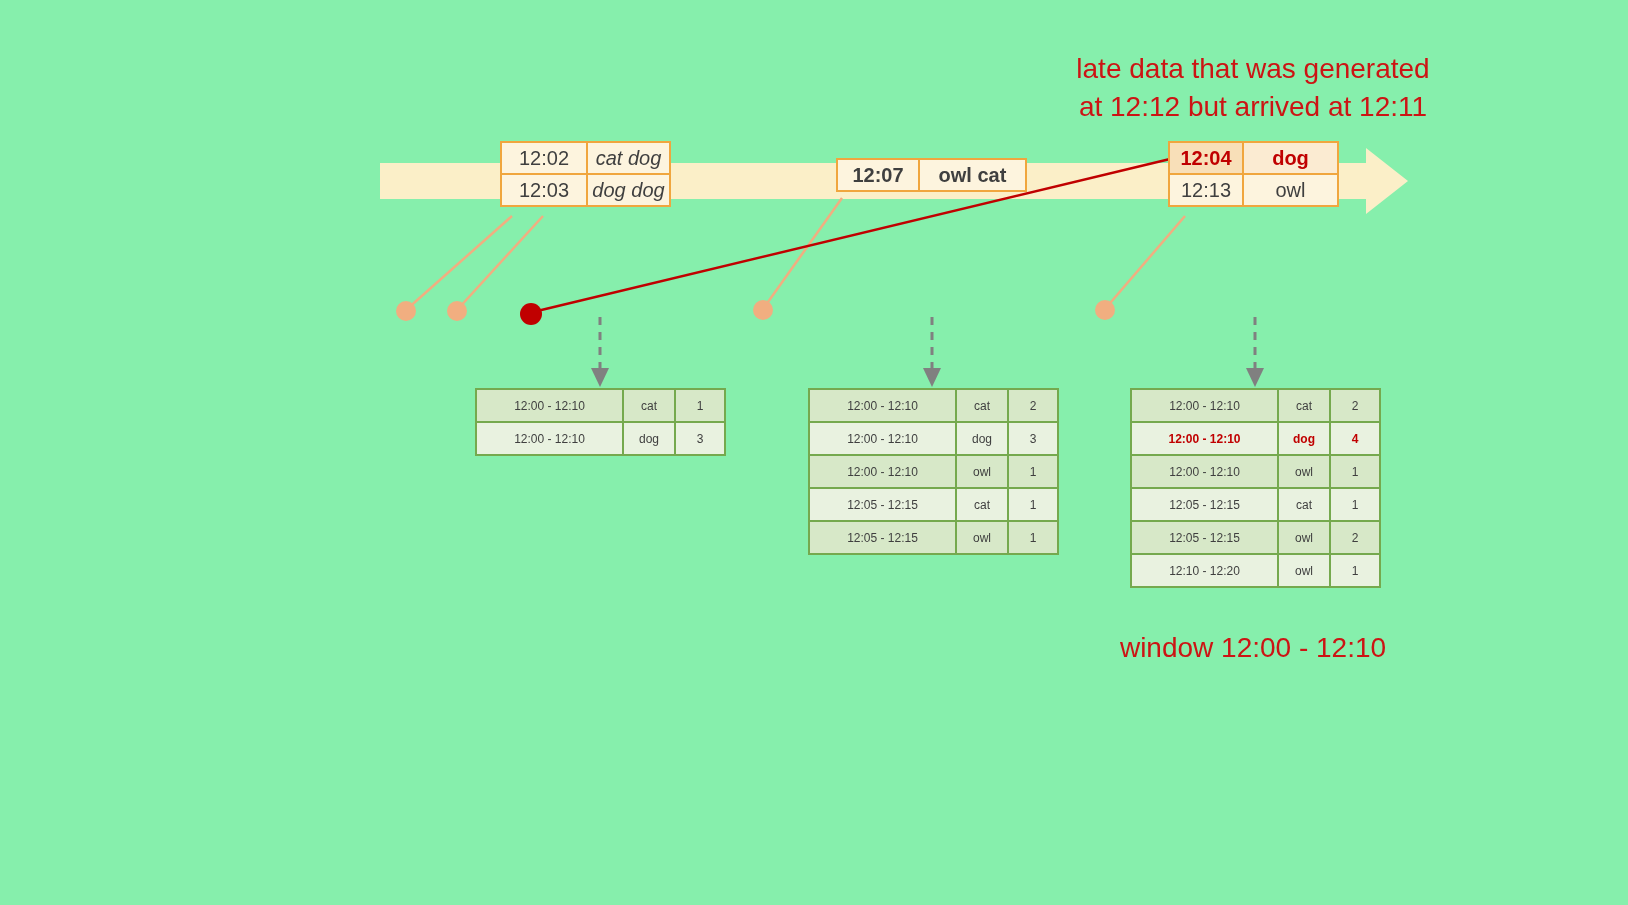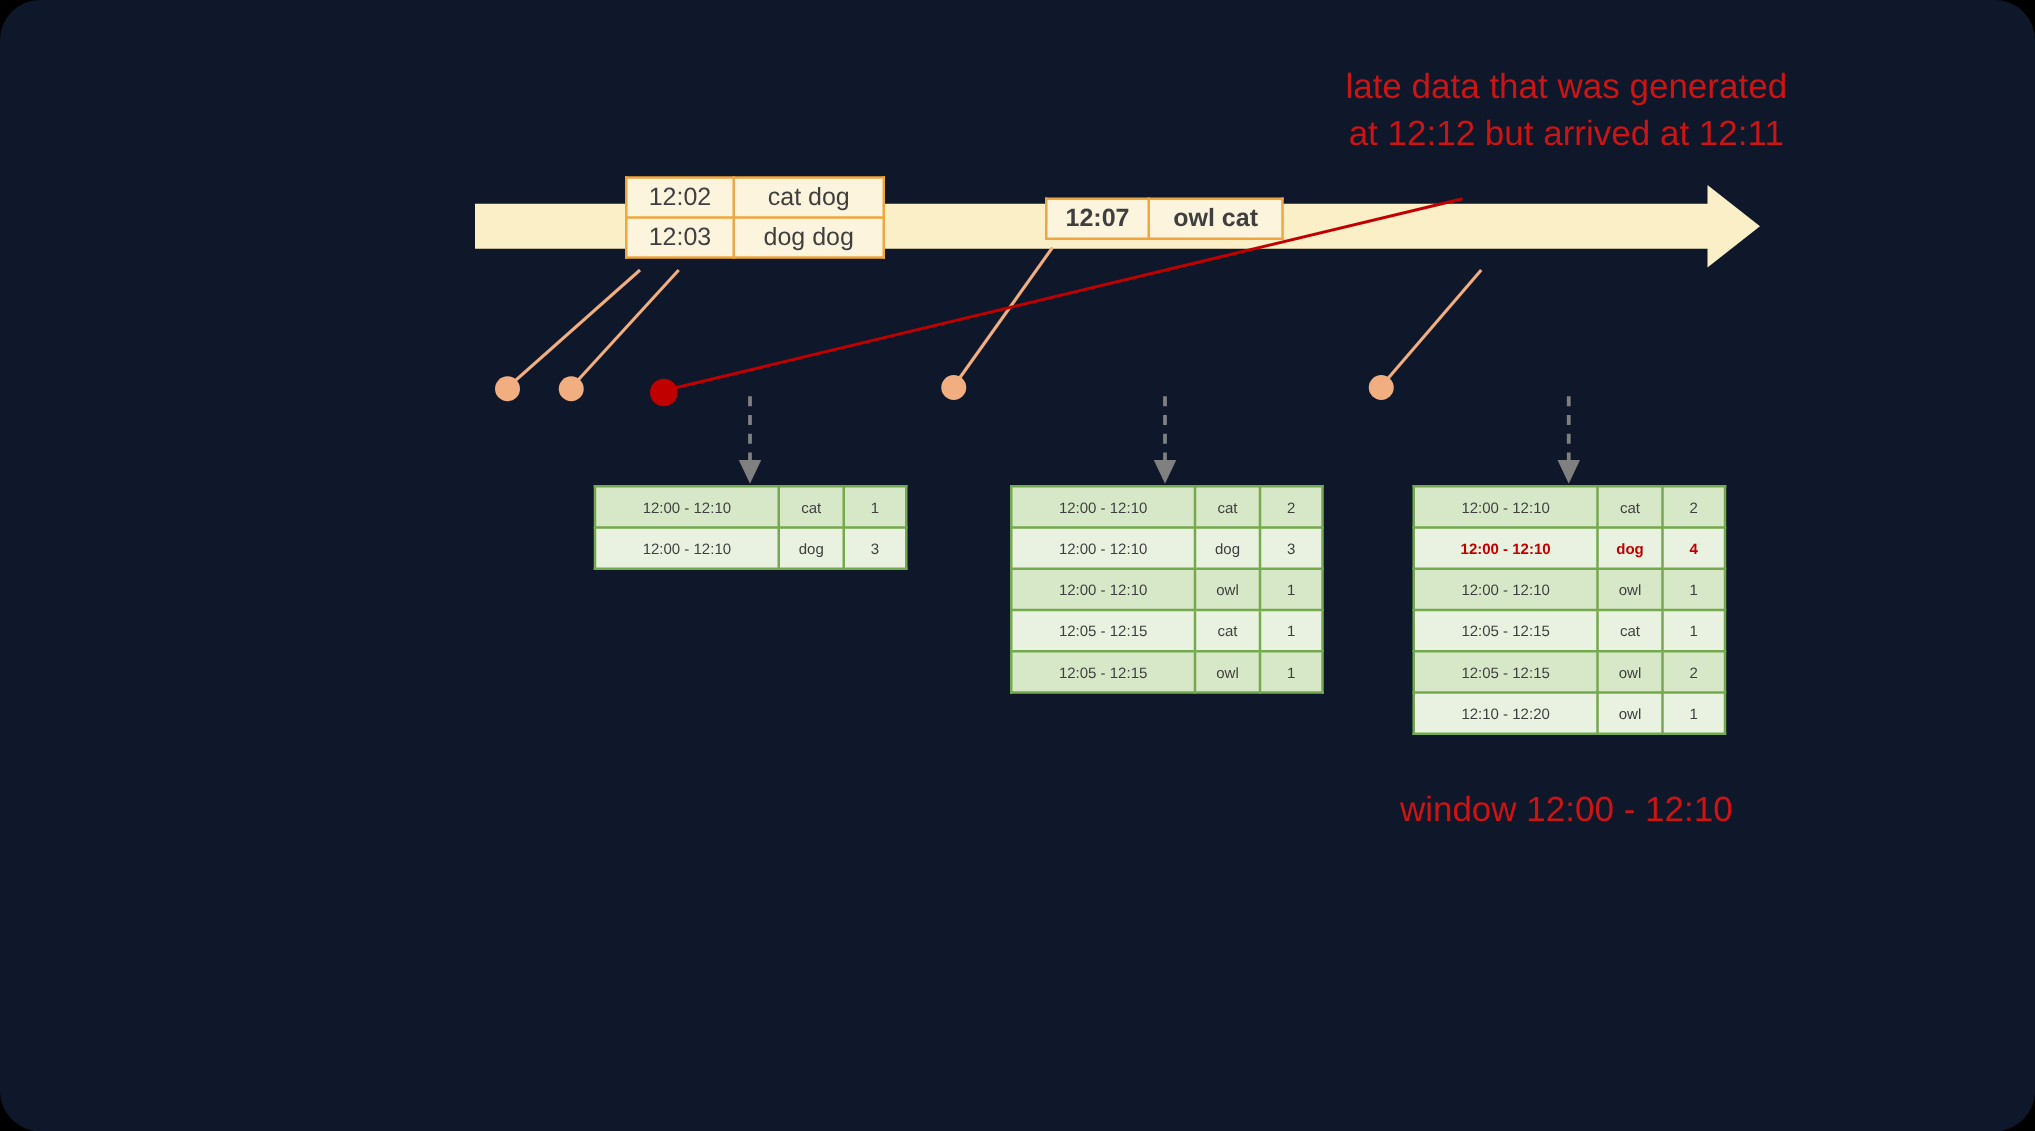--- a/index.html
+++ b/index.html
@@ -2,21 +2,21 @@
 <html><head>
 <meta charset="utf-8">
 <style>
   * { margin:0; padding:0; box-sizing:border-box; }
   html,body { background:#000; }
   body {
     width:1628px; height:905px;
     font-family:"Liberation Sans", sans-serif;
     position:relative; overflow:hidden;
   }
-  .canvas { position:absolute; left:0; top:0; width:1628px; height:905px; background:#0f172a;border-radius:32px; }
+  .canvas { position:absolute; left:0; top:0; width:1628px; height:905px; background:#86efac; }
   .svg-layer { position:absolute; left:0; top:0; width:1628px; height:905px; }
 
   
   .annotation {
     position:absolute; color:#cc1414; font-size:28px; line-height:38px;
     text-align:center; white-space:nowrap;
   }
   .annotation-top { left:1018px; top:50px; width:470px; }
   .annotation-bottom { left:1018px; top:629px; width:470px; }
 
@@ -24,21 +24,21 @@
   .event-table {
     position:absolute; border-collapse:collapse;
     font-size:20px; color:#3f3f3f;
   }
   .event-table td {
     border:2px solid #f0a63e; background:#fdf4de;
     text-align:center; vertical-align:middle; height:32px; padding:0 4px;
   }
   .box1 { left:500px; top:141px; }
   .box1 td.time  { width:86px;margin-top:32px; }
-  .box1 td.words { width:120px; }
+  .box1 td.words { width:83px;font-style:italic; }
   .box2 { left:836px; top:158px;font-weight:bold; }
   .box2 td.time  { width:82px; }
   .box2 td.words { width:107px; }
   .box3 { left:1168px; top:141px; }
   .box3 td.time  { width:74px; }
   .box3 td.words { width:95px; }
   .event-table td.late-time  { background:#f8dfb8; color:#c00000; font-weight:bold; }
   .event-table td.late-words { background:#fbebd2; color:#c00000; font-weight:bold; }
 
   
@@ -116,20 +116,32 @@
 
   <table class="event-table box2">
     <tbody>
         <tr>
       <td class="time">12:07</td>
       <td class="words">owl cat</td>
     </tr>
   </tbody>
     </table>
 
+  <table class="event-table box3">
+    <tbody>
+        <tr>
+      <td class="time late-time">12:04</td>
+      <td class="words late-words">dog</td>
+    </tr>
+    <tr>
+      <td class="time">12:13</td>
+      <td class="words">owl</td>
+    </tr>
+  </tbody>
+    </table>
 
   <table class="result-table rt1">
     <tbody>
         <tr>
       <td class="window">12:00 - 12:10</td>
       <td class="word">cat</td>
       <td class="count">1</td>
     </tr>
     <tr>
       <td class="window">12:00 - 12:10</td>

